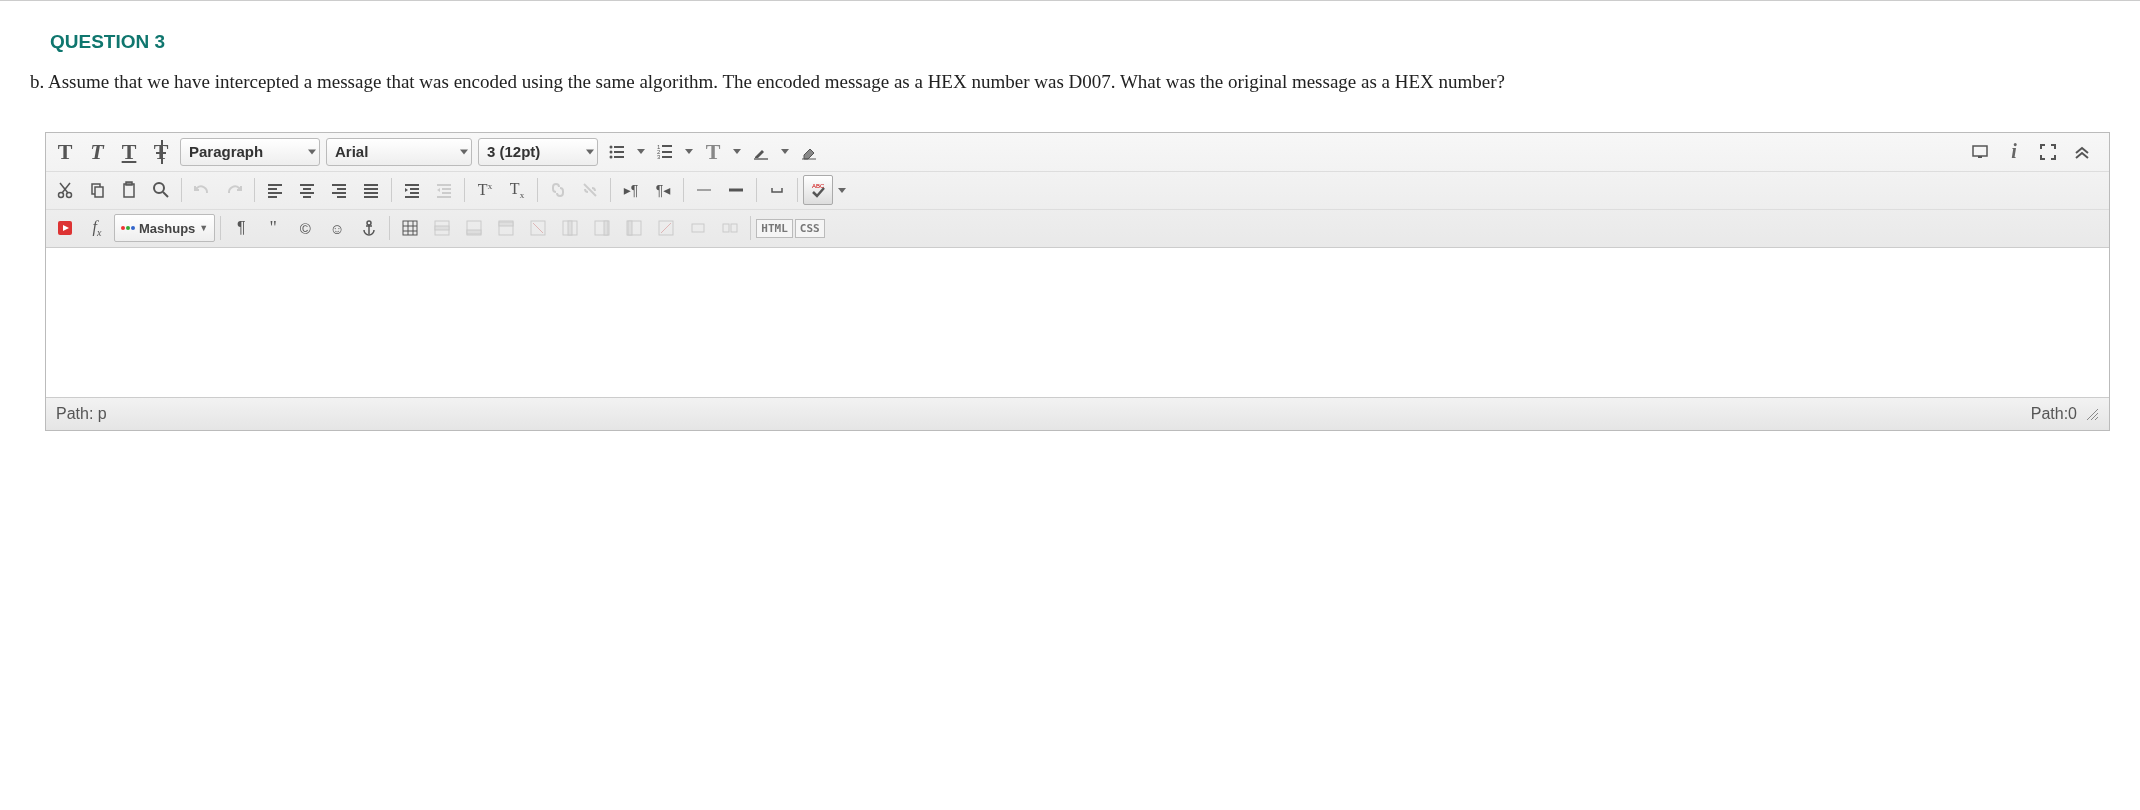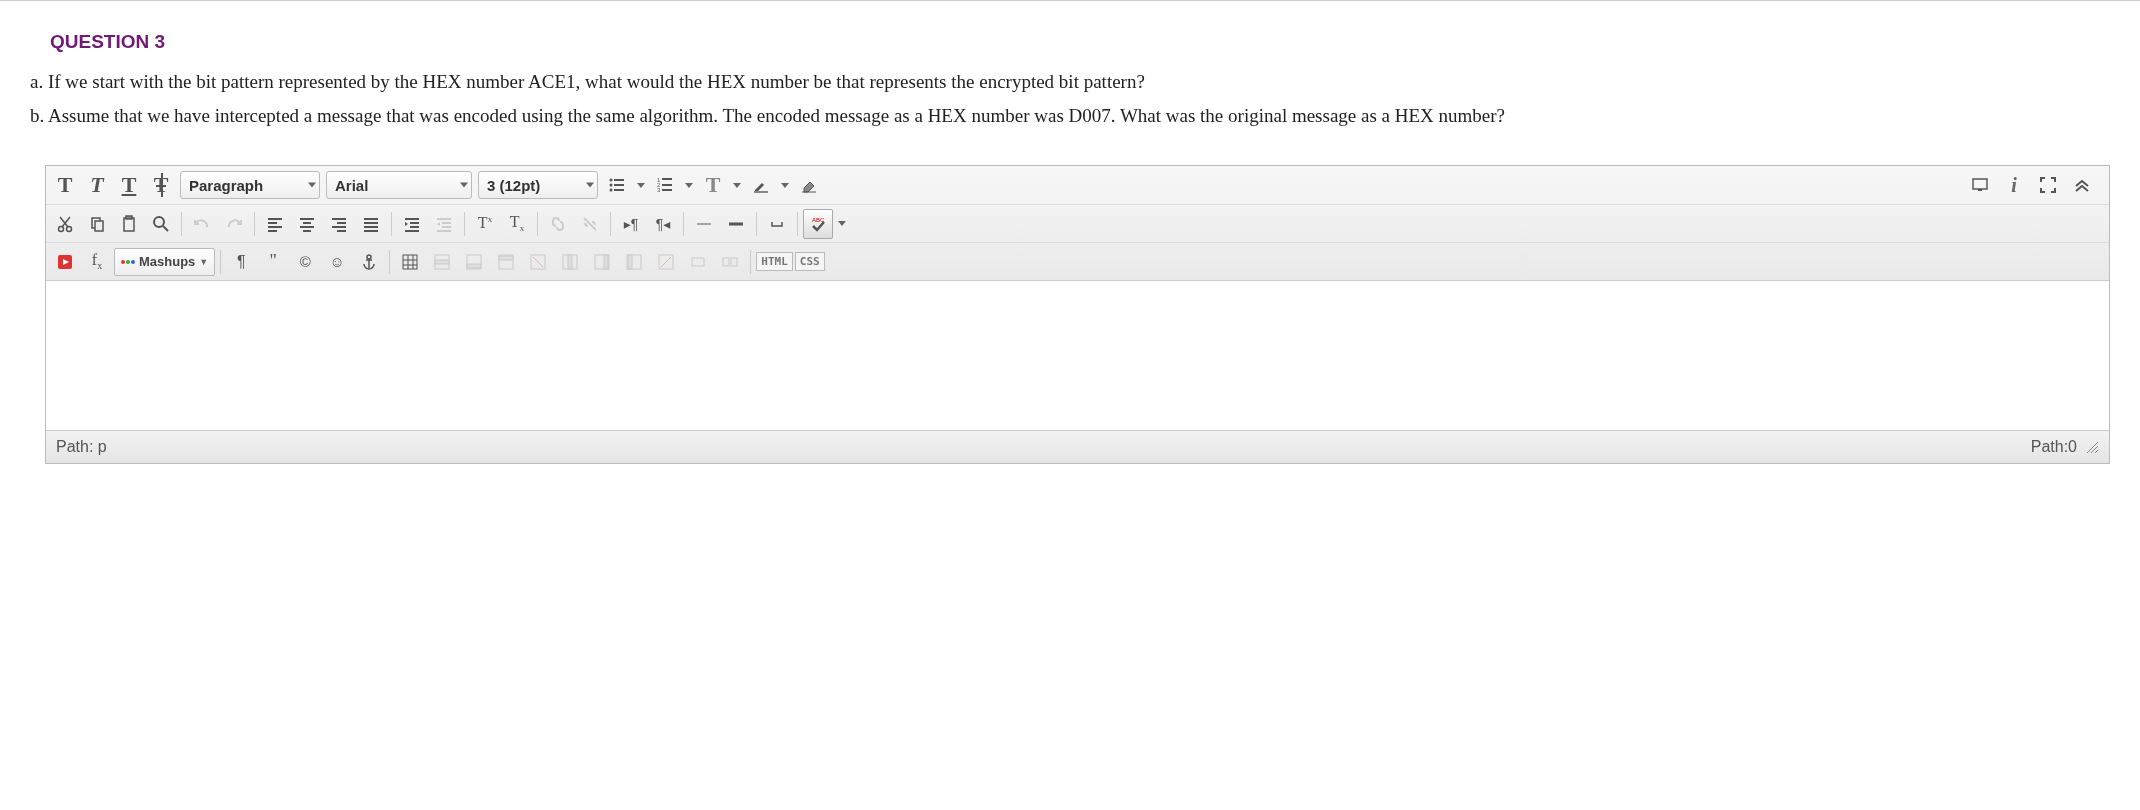--- a/index.html
+++ b/index.html
@@ -1,19 +1,19 @@
 <!DOCTYPE html>
 <html><head>
 <meta charset="utf-8">
 <style>
 * { box-sizing: border-box; margin: 0; padding: 0; }
 body { font-family: Arial, Helvetica, sans-serif; font-size: 14px; color: #333; background: #fff; }
 .container { width: 2140px; }
 .divider-top { border-top: 1px solid #ccc; margin-bottom: 20px; }
-.question-header { padding: 10px 0 15px 50px; font-weight: bold; font-size: 19px; color: #701a75; }
+.question-header { padding: 10px 0 15px 50px; font-weight: bold; font-size: 19px; color: #0f766e; }
 .question-body { padding: 0 30px 20px 30px; font-size: 19px; line-height: 1.5; color: #222; font-family: 'Times New Roman', Times, serif; }
 .question-body p { margin-bottom: 5px; }
 
 .editor-wrapper { margin: 10px 30px 0 45px; border: 1px solid #bbb; background: #efefef; }
 .toolbar { display: flex; flex-direction: column; background: linear-gradient(#f7f7f7, #e9e9e9); border-bottom: 1px solid #ccc; }
 .toolbar-row { display: flex; align-items: center; height: 38px; padding: 2px 4px; gap: 2px; }
 .toolbar-row + .toolbar-row { border-top: 1px solid #ddd; }
 .tb-btn { width: 30px; height: 30px; display: flex; align-items: center; justify-content: center; border: 1px solid transparent; border-radius: 2px; cursor: pointer; color: #555; font-size: 15px; position: relative; }
 .tb-btn.disabled { opacity: 0.4; cursor: default; }
 .tb-btn svg { width: 18px; height: 18px; }
@@ -48,21 +48,20 @@
 .strike-v { position: relative; }
 .strike-v::after { content:''; position:absolute; top:2px; bottom:2px; left:50%; width:2px; background:#555; }
 </style>
 </head>
 <body>
 
 <div class="container">
   <div class="divider-top"></div>
   <div class="question-header">QUESTION 3</div>
   <div class="question-body">
-    <p>a. If we start with the bit pattern represented by the HEX number ACE1, what would the HEX number be that represents the encrypted bit pattern?</p>
     <p>b. Assume that we have intercepted a message that was encoded using the same algorithm. The encoded message as a HEX number was D007. What was the original message as a HEX number?</p>
   </div>
 
   <div class="editor-wrapper">
     <div class="toolbar">
 
       <div class="toolbar-row">
         <div class="tb-btn">
             <span class="bigT">T</span>
           </div>
@@ -305,21 +304,21 @@
       </div>
 
       <div class="toolbar-row">
         <div class="tb-btn">
           <svg viewBox="0 0 18 18">
               <rect x="2" y="2" width="14" height="14" rx="2" fill="#d33"></rect>
               <path d="M7 6 L13 9 L7 12 Z" fill="#fff"></path>
             </svg>
         </div>
         <div class="tb-btn">
-          <span style="font-family:serif;font-size:16px;color:#555">f<sub style="font-size:10px">x</sub></span>
+          <span style="font-family:serif;font-style:italic;font-size:16px;color:#555">f<sub style="font-size:10px">x</sub></span>
         </div>
         <div class="mashups">
           <span class="dots">
               <span class="dot" style="background:#e33"></span>
               <span class="dot" style="background:#3a3"></span>
               <span class="dot" style="background:#36c"></span>
             </span>
           <span>Mashups</span>
           <span style="font-size:9px;color:#666">▼</span>
         </div>

